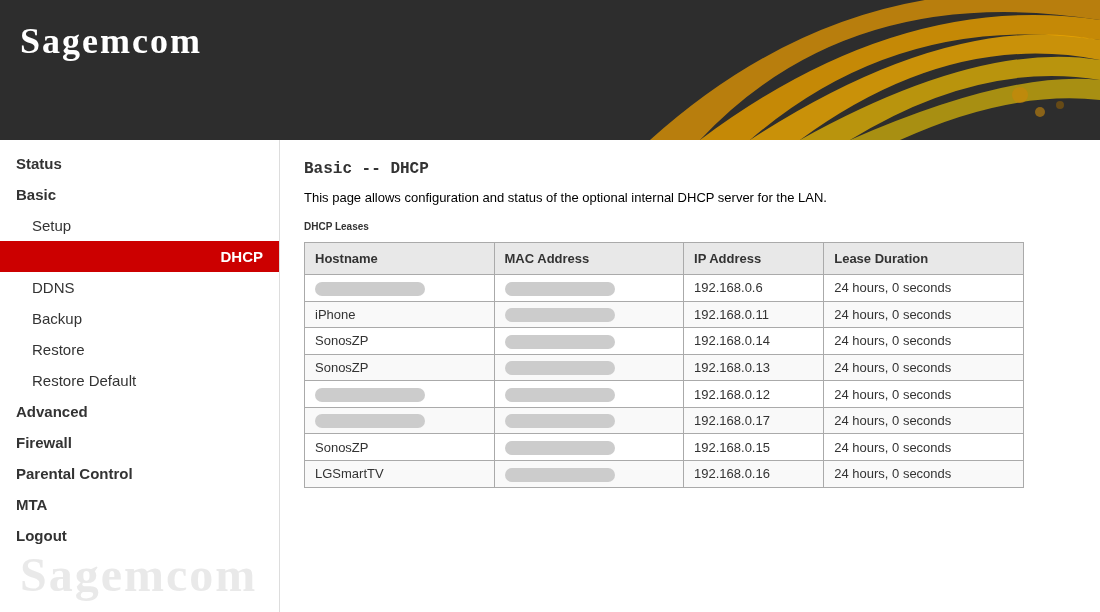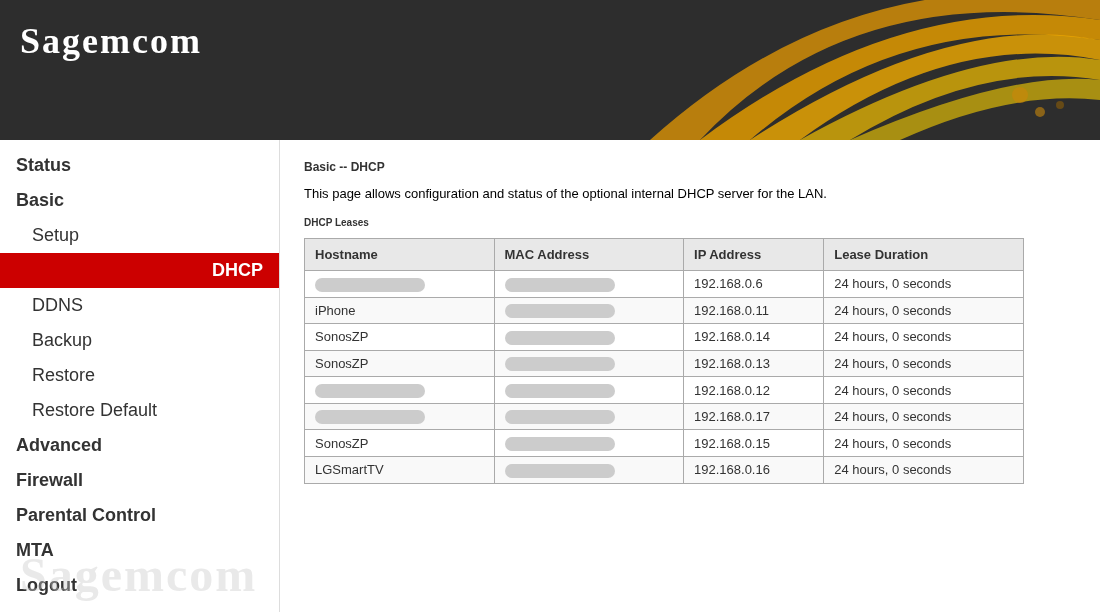--- a/index.html
+++ b/index.html
@@ -60,21 +60,21 @@
       letter-spacing: 2px;
       pointer-events: none;
       user-select: none;
     }
     .nav-item {
       display: block;
       padding: 7px 16px;
       cursor: pointer;
       color: #333;
       text-decoration: none;
-      font-size: 18px;
+      font-size: 15px;
     }
     .nav-item.active {
       background: #cc0000;
       color: #fff;
       font-weight: bold;
       text-align: right;
     }
     .nav-item.sub {
       padding-left: 32px;
     }
@@ -83,25 +83,26 @@
       padding-left: 16px;
     }
 
     
     .content {
       flex: 1;
       padding: 20px 24px;
       overflow-y: auto;
     }
     .page-title {
-      font-size: 12px;
+      font-size: 16px;
       font-weight: bold;
       color: #333;
       margin-bottom: 12px;
       border-bottom: none;
+      font-family: Liberation Mono, monospace;
     }
     .page-desc {
       font-size: 13px;
       color: #000000;
       margin-bottom: 16px;
     }
     .section-title {
       font-size: 10px;
       font-weight: bold;
       color: #333;

